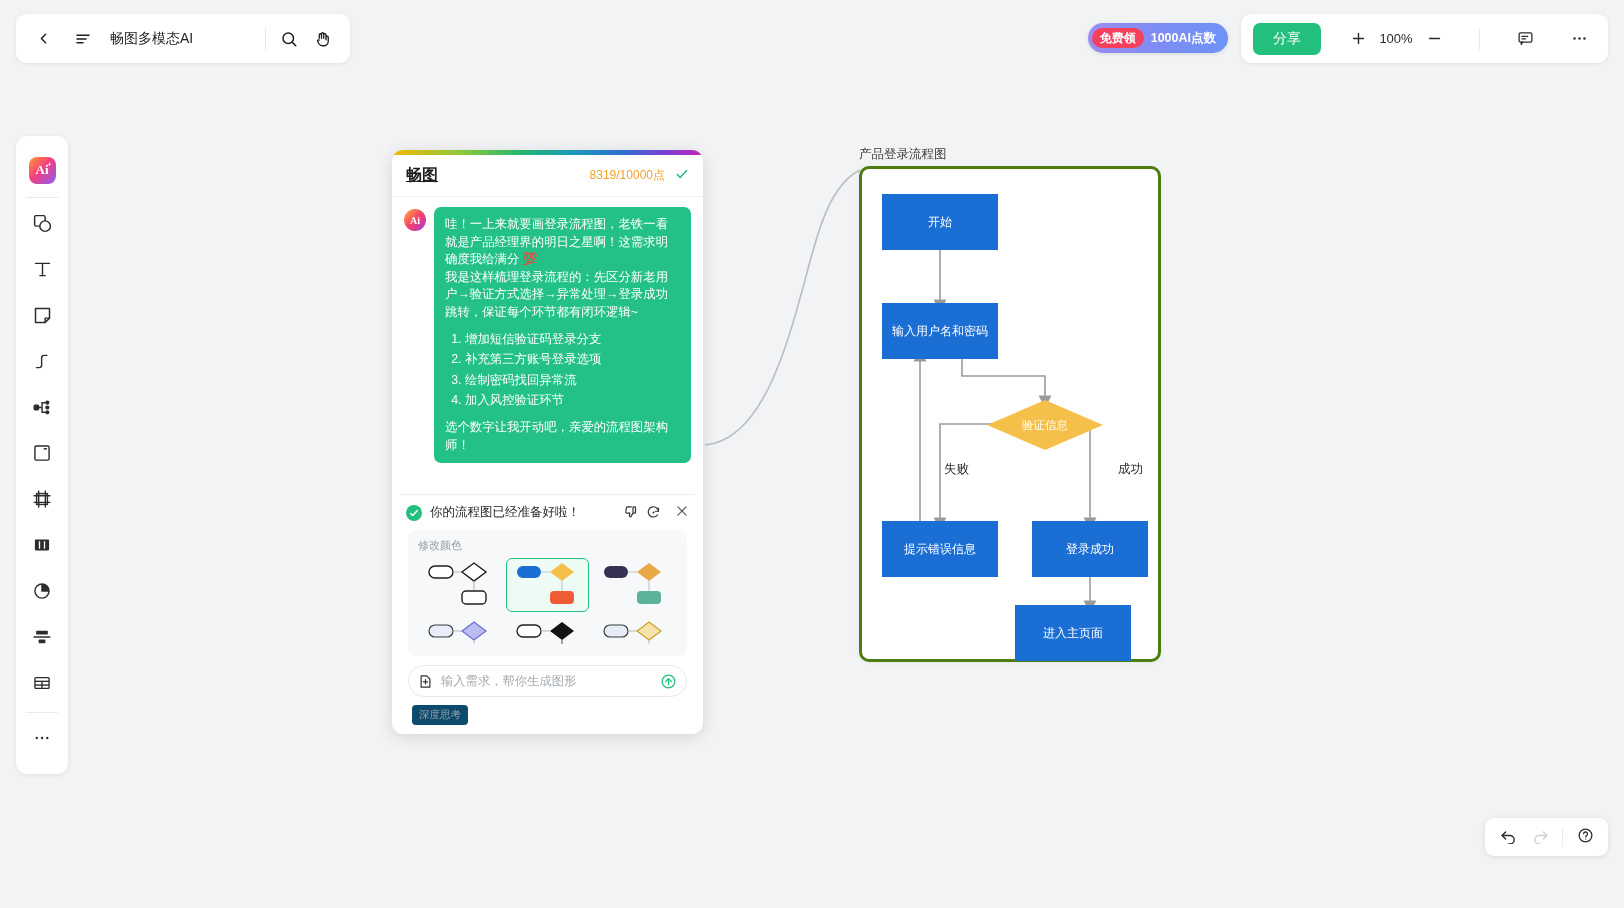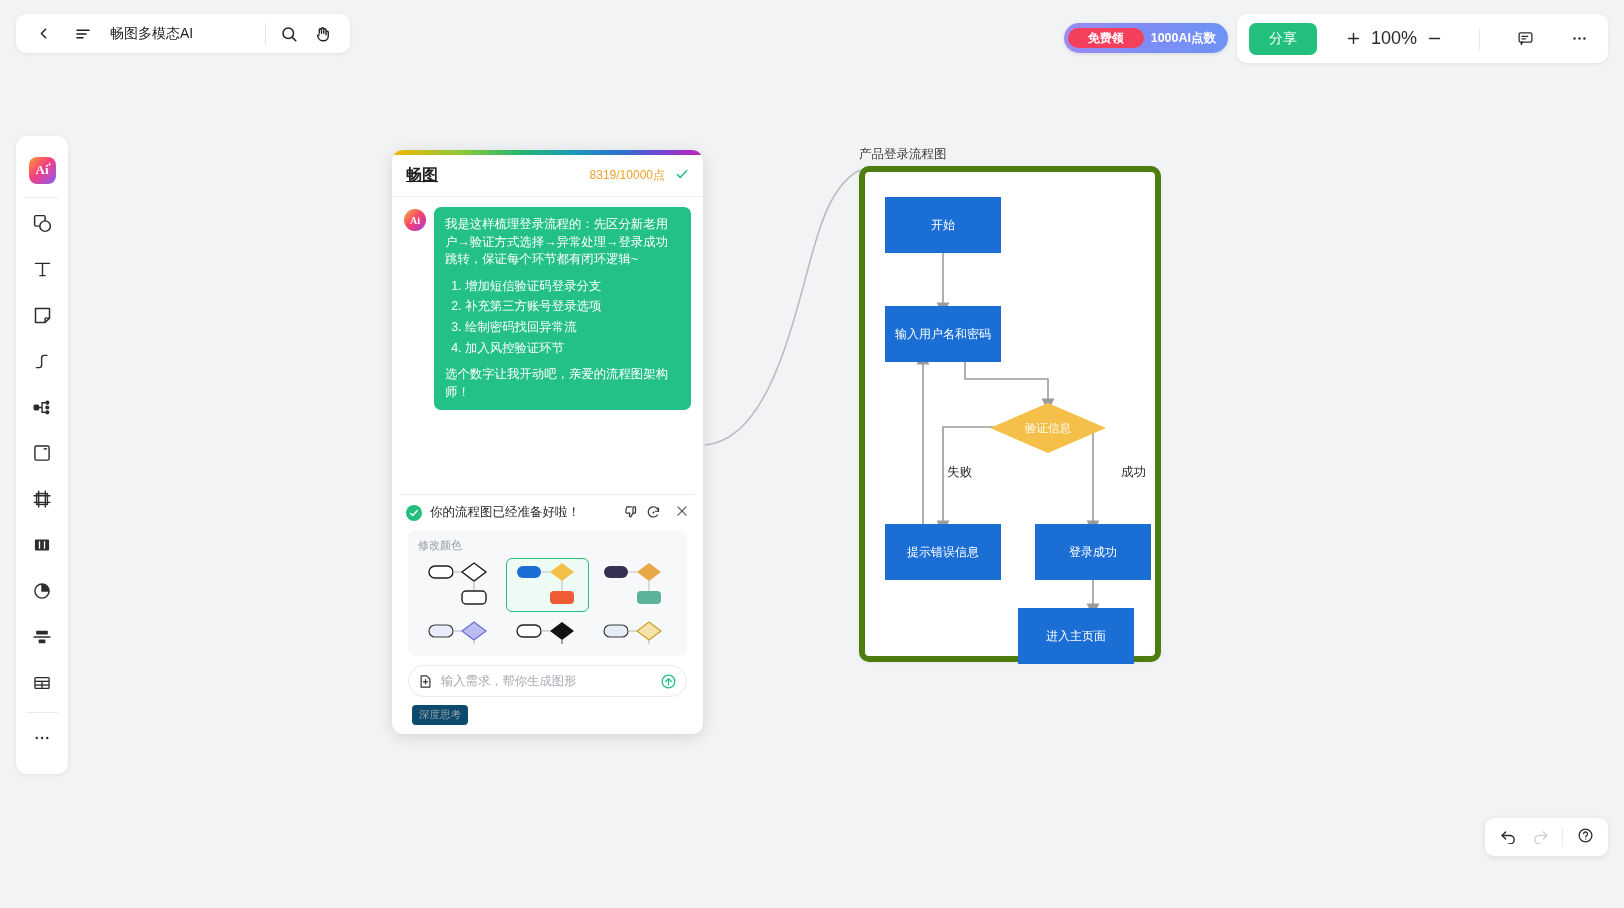--- a/index.html
+++ b/index.html
@@ -7,21 +7,21 @@
     width: 1624px; height: 908px;
     background: #f2f3f5;
     font-family: "Liberation Sans", "DejaVu Sans", sans-serif;
     overflow: hidden;
   }
   .app { position: relative; width: 1624px; height: 908px; }
 
   
   .topbar-left {
     position: absolute; left: 16px; top: 14px;
-    width: 334px; height: 39px;
+    width: 334px; height: 49px;
     background: #fff; border-radius: 10px;
     display: flex; align-items: center;
     box-shadow: 0 1px 4px rgba(0,0,0,.08);
     padding: 0 14px;
   }
   .tb-icon {
     width: 26px; height: 26px;
     display: flex; align-items: center; justify-content: center;
     cursor: pointer; color: #1f1f1f; flex: none;
   }
@@ -34,41 +34,41 @@
   
   .credits-pill {
     position: absolute; right: 396px; top: 23px;
     height: 30px; border-radius: 15px;
     background: linear-gradient(90deg,#9b8cf0 0%,#7b8df5 55%,#6d93f7 100%);
     display: flex; align-items: center; padding: 0 12px 0 4px;
     box-shadow: 0 1px 4px rgba(0,0,0,.12); cursor: pointer;
   }
   .credits-badge {
     background: #f5405d; color: #fff; font-size: 12px;
-    border-radius: 13px; padding: 4px 20px; line-height: 1; font-weight: 700;
+    border-radius: 13px; padding: 4px 8px; line-height: 1; font-weight: 700;
   }
   .credits-text { color: #fff; font-size: 12.5px; margin-left: 7px; font-weight: 700; white-space: nowrap;}
 
   .topbar-right {
     position: absolute; right: 16px; top: 14px;
     height: 49px; background: #fff; border-radius: 10px;
     display: flex; align-items: center; padding: 0 12px;
     box-shadow: 0 1px 4px rgba(0,0,0,.08); gap: 20px;
   }
   .share-btn {
     background: #22c07c; color: #fff; border: none;
     font-size: 14px; border-radius: 7px; padding: 7px 20px;
     cursor: pointer; font-family: inherit;
   }
   .zoom-ctl { display: flex; align-items: center; }
   .zoom-btn {
     width: 34px; height: 34px; display: flex; align-items: center; justify-content: center;
     cursor: pointer; color: #2b2b2b; font-size: 19px;
   }
-  .zoom-val { font-size: 18px; color: #2b2b2b; min-width: 42px; text-align: center; cursor: pointer;}
+  .zoom-val { font-size: 13px; color: #2b2b2b; min-width: 42px; text-align: center; cursor: pointer;}
   .tr-sep { width: 1px; height: 22px; background: #e9e9e9; margin: 0 8px; }
 
   
   .left-tools {
     position: absolute; left: 16px; top: 136px;
     width: 52px; background: #fff; border-radius: 11px;
     box-shadow: 0 1px 5px rgba(0,0,0,.08);
     display: flex; flex-direction: column; align-items: center;
     padding: 11px 0 11px 0;
   }
@@ -177,21 +177,21 @@
   }
 
   
   .diagram-label {
     position: absolute; left: 859px; top: 146px;
     font-size: 12.5px; color: #3b3b3b;
   }
   .diagram-frame {
     position: absolute; left: 859px; top: 166px;
     width: 302px; height: 496px;
-    background: #fff; border-radius: 10px; border: 6px solid #4d7c0f;
+    background: #fff; border-radius: 10px; border: 3px solid #4d7c0f;
     box-shadow: 0 1px 5px rgba(0,0,0,.05);
   }
   .node {
     position: absolute; display: flex; align-items: center; justify-content: center;
     color: #fff; font-size: 12px; text-align: center; cursor: pointer;
   }
   .node.rect { background: #1b6fd4; }
   .node.diamond-wrap { background: transparent; }
   .edge-label {
     position: absolute; font-size: 12.5px; color: #2b2b2b;
@@ -419,20 +419,21 @@
           </svg>
       </div>
     </div>
 
     <div class="chat-body">
       <div class="msg-ai">
         <div class="ai-avatar">
           <span>Ai</span>
         </div>
         <div class="ai-bubble">
+          <p>哇！一上来就要画登录流程图，老铁一看就是产品经理界的明日之星啊！这需求明确度我给满分 💯</p>
           <p>我是这样梳理登录流程的：先区分新老用户→验证方式选择→异常处理→登录成功跳转，保证每个环节都有闭环逻辑~</p>
           <ol>
             <li>增加短信验证码登录分支</li>
             <li>补充第三方账号登录选项</li>
             <li>绘制密码找回异常流</li>
             <li>加入风控验证环节</li>
           </ol>
           <p>选个数字让我开动吧，亲爱的流程图架构师！</p>
 
         </div>

